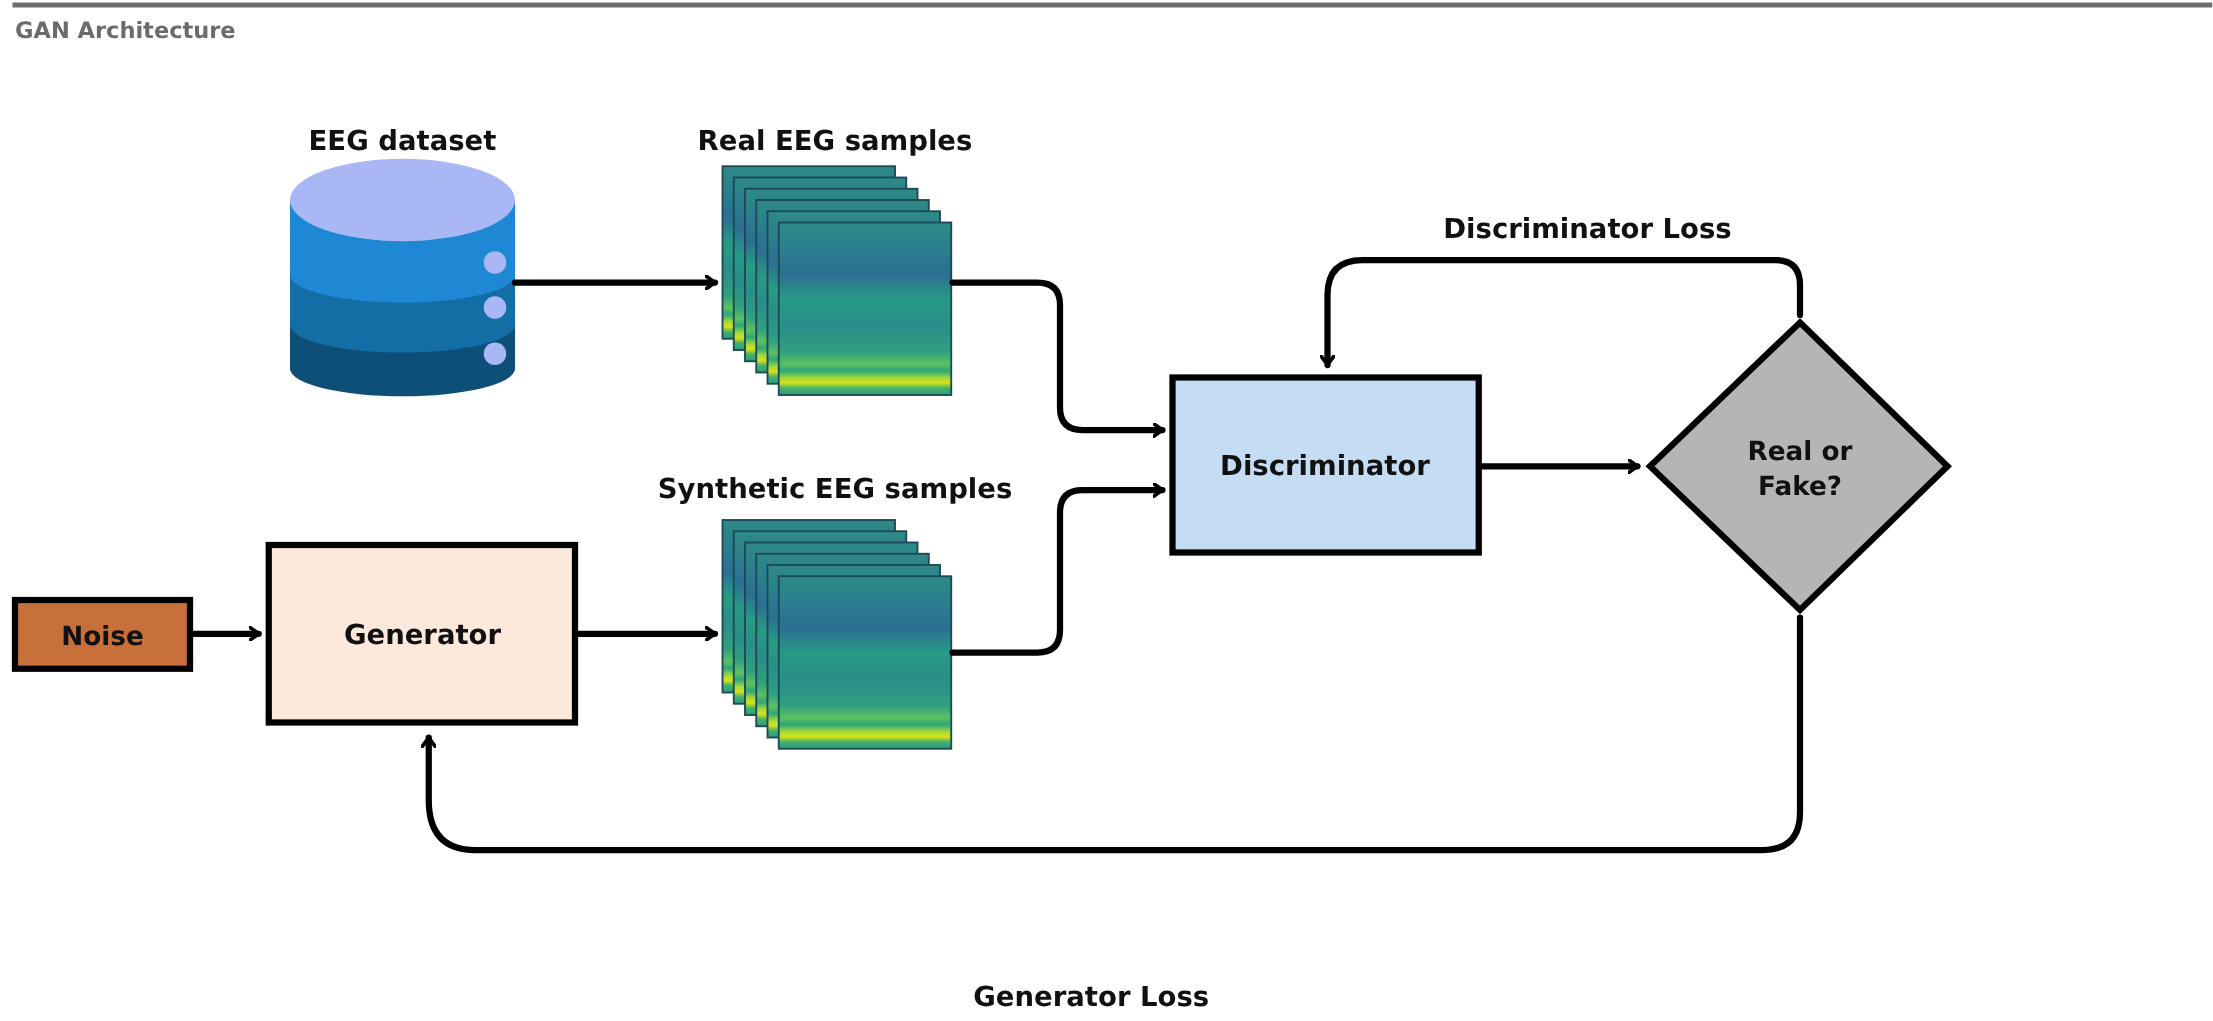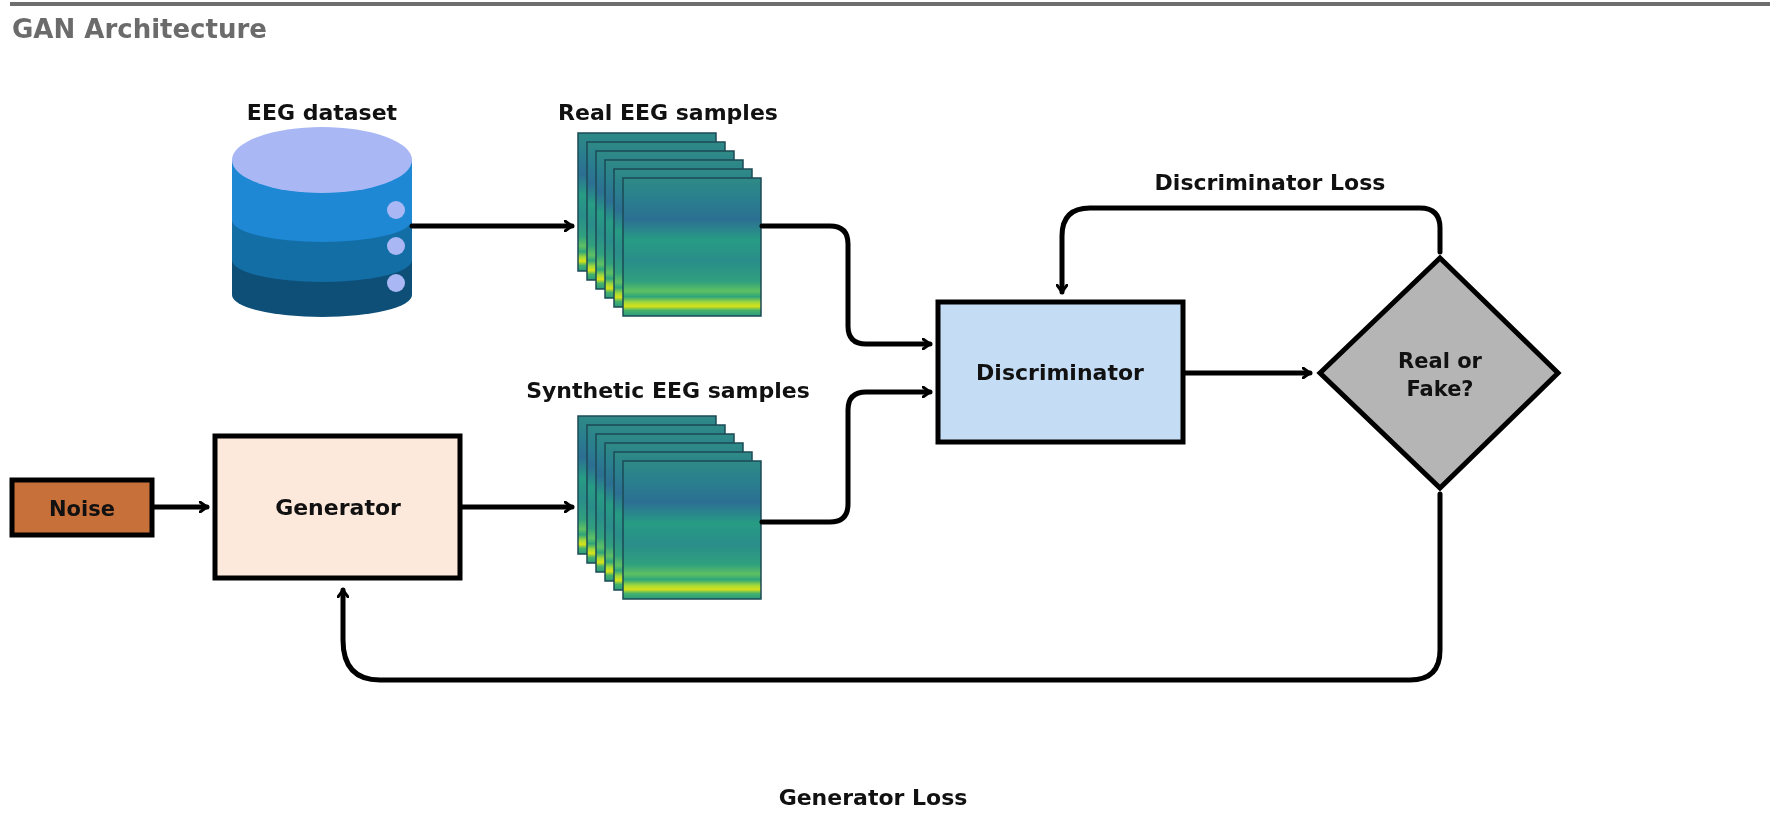--- a/index.html
+++ b/index.html
@@ -1,18 +1,18 @@
 <!DOCTYPE html>
 <html><head>
 <meta charset="utf-8">
 <style>
   html, body { margin: 0; padding: 0; background: #ffffff; }
   body { width: 1770px; height: 817px; position: relative; overflow: hidden; font-family: "Liberation Sans", sans-serif; }
   .top-rule { position: absolute; left: 10px; top: 2px; width: 1760px; height: 4px; background: #6e6e6e; }
-  .page-title { position: absolute; left: 12px; top: 14px; font-size: 26px; font-weight: bold; color: #6b6b6b; font-family: "DejaVu Sans", sans-serif; }
+  .page-title { position: absolute; left: 12px; top: 14px; font-size: 18px; font-weight: bold; color: #6b6b6b; font-family: "DejaVu Sans", sans-serif; }
   svg { position: absolute; left: 0; top: 0; }
   .lbl { font-family: "DejaVu Sans", sans-serif; font-weight: bold; fill: #111; }
 </style>
 </head>
 <body>
 
 <div class="top-rule"></div>
 <div class="page-title">GAN Architecture</div>
 
 <svg width="1770" height="817" viewBox="0 0 1770 817">

